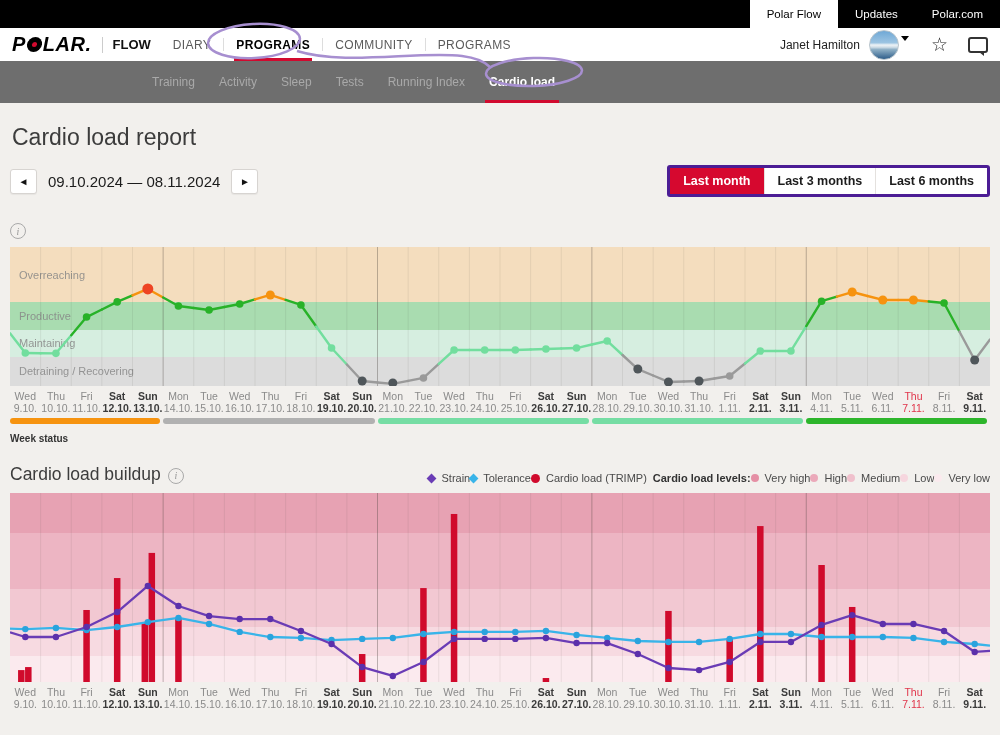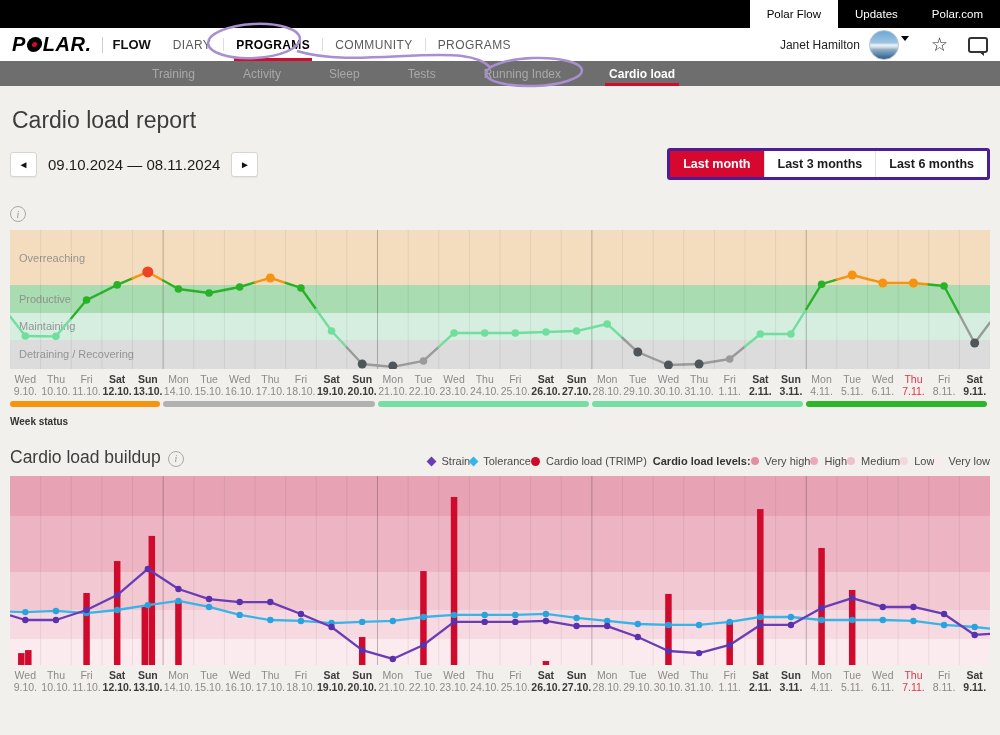--- a/index.html
+++ b/index.html
@@ -24,21 +24,21 @@
   .nav-sep{width:1px;height:13px;background:#ddd;align-self:center;}
   .nav-right{margin-left:auto;display:flex;align-items:center;}
   .user-name{font-size:12px;color:#222;margin-right:9px;cursor:pointer;}
   .avatar{width:28px;height:28px;border-radius:50%;cursor:pointer;border:1px solid #b8c4cc;
           background:linear-gradient(180deg,#6fa8d6 0%,#9cc4e2 42%,#eef3f6 50%,#cfdde7 58%,#8fb0c6 66%,#2e5d8a 100%);}
   .caret{width:0;height:0;border-left:4px solid transparent;border-right:4px solid transparent;border-top:5px solid #000;margin:-12px 0 0 2px;cursor:pointer;}
   .star{font-size:19px;color:#222;margin-left:22px;cursor:pointer;line-height:1;}
   .chat-icon{width:16px;height:12px;border:2px solid #333;border-radius:3px;position:relative;margin-left:20px;cursor:pointer;}
   .chat-icon::after{content:"";position:absolute;right:2px;bottom:-5px;width:0;height:0;border-top:4px solid #333;border-left:5px solid transparent;}
   
-  .subnav{height:25px;background:#6e6e6e;display:flex;align-items:stretch;padding-left:140px;gap:24px;}
+  .subnav{height:42px;background:#6e6e6e;display:flex;align-items:stretch;padding-left:140px;}
   .subnav-item{color:#a9a9a9;font-size:12px;display:flex;align-items:center;padding:0 12px;position:relative;cursor:pointer;}
   .subnav-item.active{color:#fff;font-weight:bold;}
   .subnav-item.active::after{content:"";position:absolute;left:8px;right:8px;bottom:0;height:3px;background:#d10a2f;}
   
   .content{padding:0 10px;}
   .page-title{font-size:23px;font-weight:400;color:#3c3c3c;margin:21px 0 0 2px;}
   .date-row{display:flex;align-items:center;margin-top:14px;}
   .arrow-btn{width:25px;height:23px;background:#fff;border:1px solid #d7d4d1;border-radius:3px;font-size:10px;
              display:flex;align-items:center;justify-content:center;color:#111;cursor:pointer;box-shadow:0 1px 1px rgba(0,0,0,.05);}
   .date-text{font-size:15px;color:#1c1c1c;margin:0 11px;}

